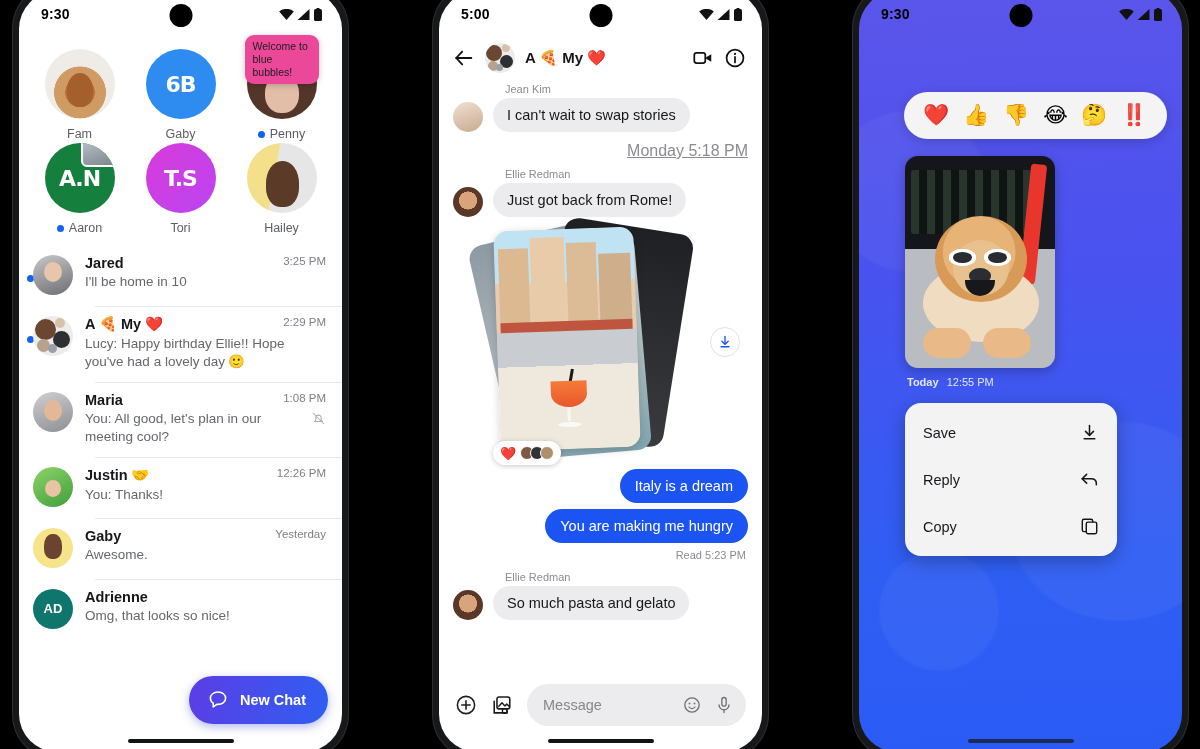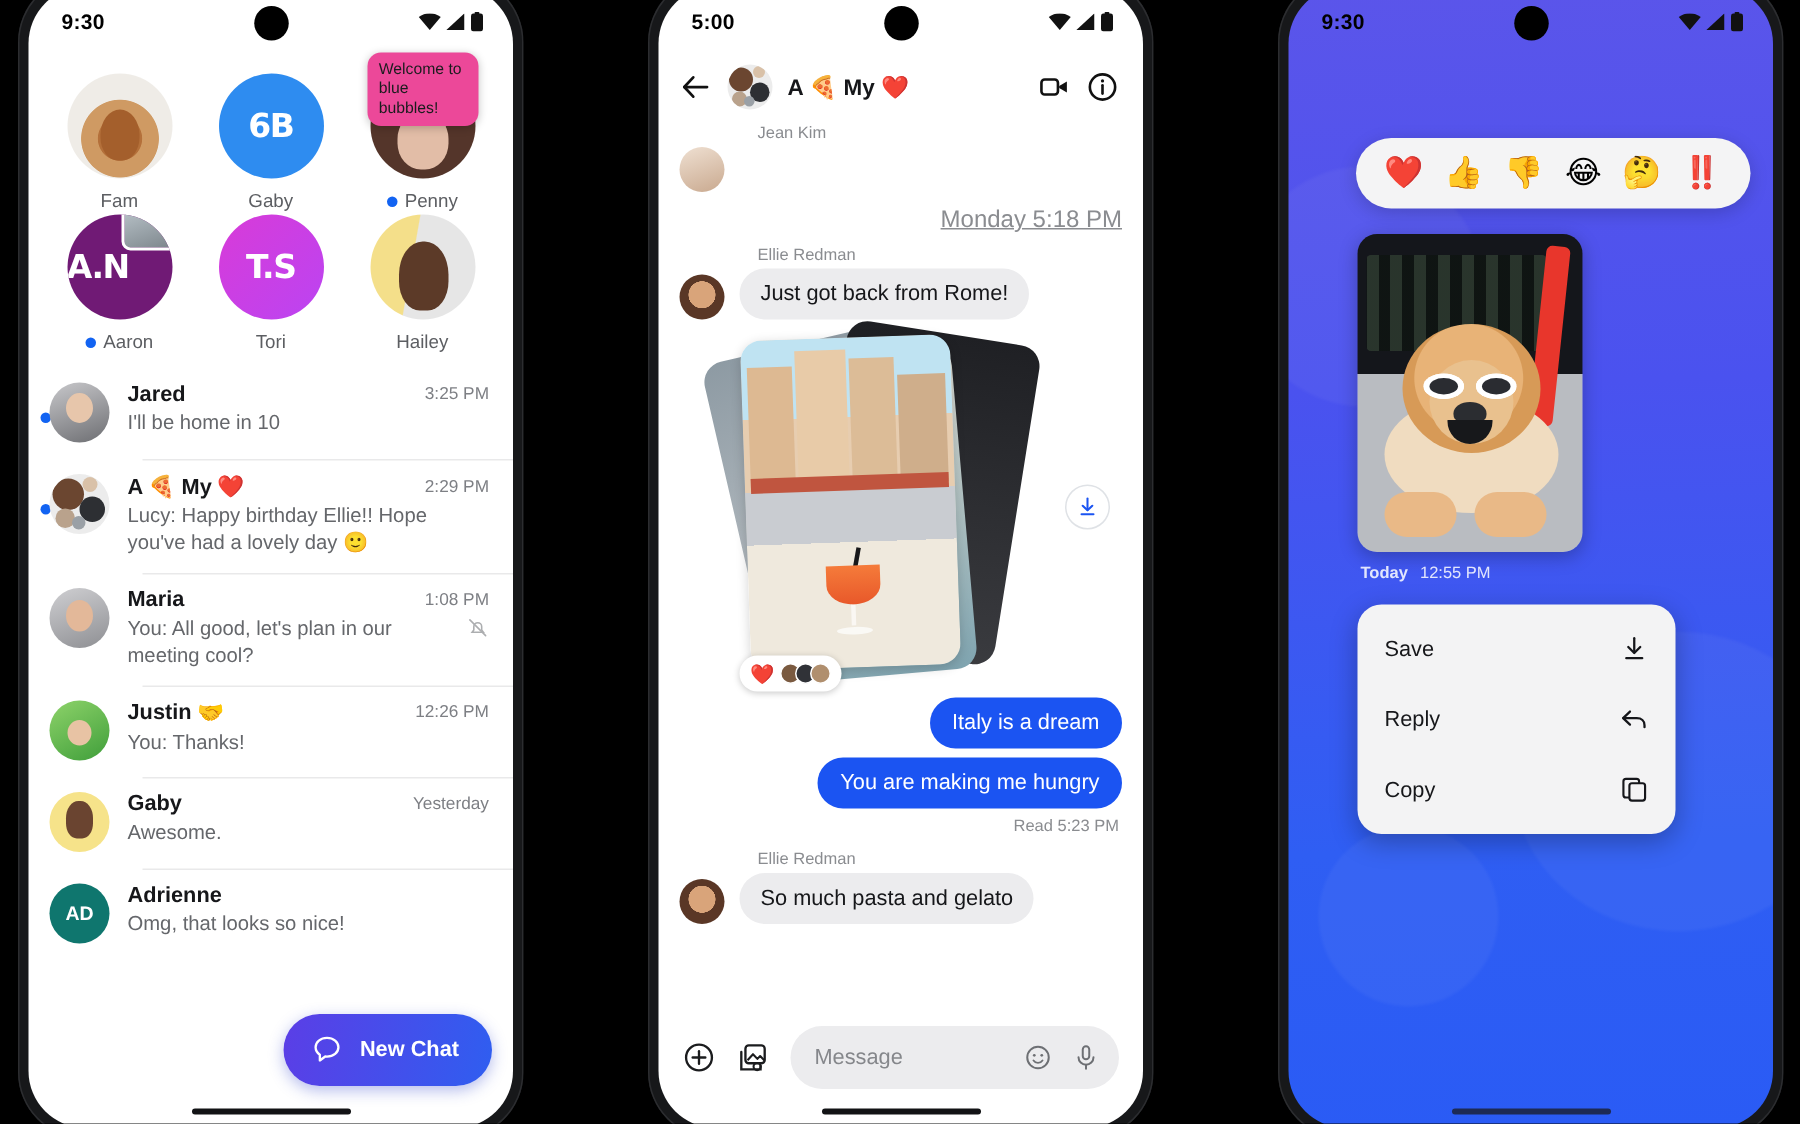--- a/index.html
+++ b/index.html
@@ -90,39 +90,39 @@
     background: linear-gradient(160deg,#b9c3c9,#7c858b);
   }
 
   
   .av-dog  { background: radial-gradient(circle at 50% 62%, #b4703a 0 26%, #cf9a63 27% 46%, #efece7 47% 100%); }
   .av-dog::after { content:""; position:absolute; left:22px; top:24px; width:26px; height:34px;
     border-radius:50% 50% 45% 45%; background:#a45f2c; }
   .av-gaby { background:#2e8cf0; display:flex; align-items:center; justify-content:center; }
   .av-penny{ background: radial-gradient(circle at 50% 30%, #e9d3c4 0 34%, #54352a 35% 100%); }
   .av-penny::after{content:"";position:absolute;left:18px;top:26px;width:34px;height:38px;border-radius:46%;background:#e2bda7;}
-  .av-aaron{ background:#701a75; display:flex; align-items:center; justify-content:flex-start; }
+  .av-aaron{ background:#15803d; display:flex; align-items:center; justify-content:center; }
   .av-tori { background: linear-gradient(135deg,#d83bd8,#bb44f2); display:flex; align-items:center; justify-content:center; }
   .av-hailey{ background: linear-gradient(100deg,#f4df8a 0 40%, #e6e6e6 41% 100%); }
   .av-hailey::after{content:"";position:absolute;left:19px;top:18px;width:33px;height:46px;border-radius:48% 48% 42% 42%;background:#5c3a28;}
   .initials { color:#fff; font-weight:800; font-size:22px; letter-spacing:-1px; font-family:"DejaVu Sans",sans-serif;}
 
   
   .chatlist { margin-top: 8px; }
   .chatrow {
     display: flex; align-items: flex-start; gap: 12px;
     padding: 10px 16px 11px 14px; position: relative;
   }
   .chatrow + .chatrow::before {
     content:""; position:absolute; left:76px; right:0; top:0; height:1px; background:#e9e9ea;
   }
   .unread-dot { width:7px; height:7px; border-radius:50%; background:#1263f2; position:absolute; left:8px; top:30px; }
   .row-av { width:40px; height:40px; border-radius:50%; flex:none; position:relative; overflow:hidden; }
   .row-body { flex:1; min-width:0; }
-  .row-top { display:flex; align-items:center; justify-content:space-between; gap:8px; }
+  .row-top { display:flex; align-items:flex-start; justify-content:space-between; gap:8px; }
   .row-name { font-size:14.5px; font-weight:700; color:#16171a; display:flex; align-items:center; gap:4px;}
   .row-time { font-size:11.5px; color:#7d7f84; flex:none; }
   .row-prev { font-size:13.5px; color:#65676b; line-height:1.33; margin-top:2px; display:flex; align-items:flex-start; gap:6px;}
   .row-prev span.txt { flex:1; }
   .mute { width:15px; height:15px; opacity:.55; flex:none; margin-top:1px;}
   .av-jared{background:linear-gradient(160deg,#c8c8cb,#6d6e72);}
   .av-jared::after{content:"";position:absolute;left:11px;top:7px;width:18px;height:20px;border-radius:50%;background:#e7c6ab;}
   .av-group{background:#ececec;}
   .av-maria{background:linear-gradient(160deg,#cfcfd2,#8e8f93);}
   .av-maria::after{content:"";position:absolute;left:11px;top:8px;width:18px;height:21px;border-radius:50%;background:#e3b899;}
@@ -504,20 +504,21 @@
           <circle cx="12" cy="7.6" r="1.2" fill="#111"></circle>
           <line x1="12" y1="10.8" x2="12" y2="16.8" stroke="#111" stroke-width="1.9" stroke-linecap="round"></line>
         </svg>
       </div>
 
       <div class="thread">
 
         <div class="sender">Jean Kim</div>
         <div class="msgline">
           <div class="msg-av" style="background:linear-gradient(160deg,#efe0d2,#c9a98f);"></div>
+          <div class="bubble-in">I can't wait to swap stories</div>
         </div>
 
         <div class="tstamp">Monday 5:18 PM</div>
 
         <div class="sender">Ellie Redman</div>
         <div class="msgline">
           <div class="msg-av" style="background:radial-gradient(circle at 50% 45%,#d9a47a 0 40%,#5a3726 41% 100%);"></div>
           <div class="bubble-in">Just got back from Rome!</div>
         </div>
 

